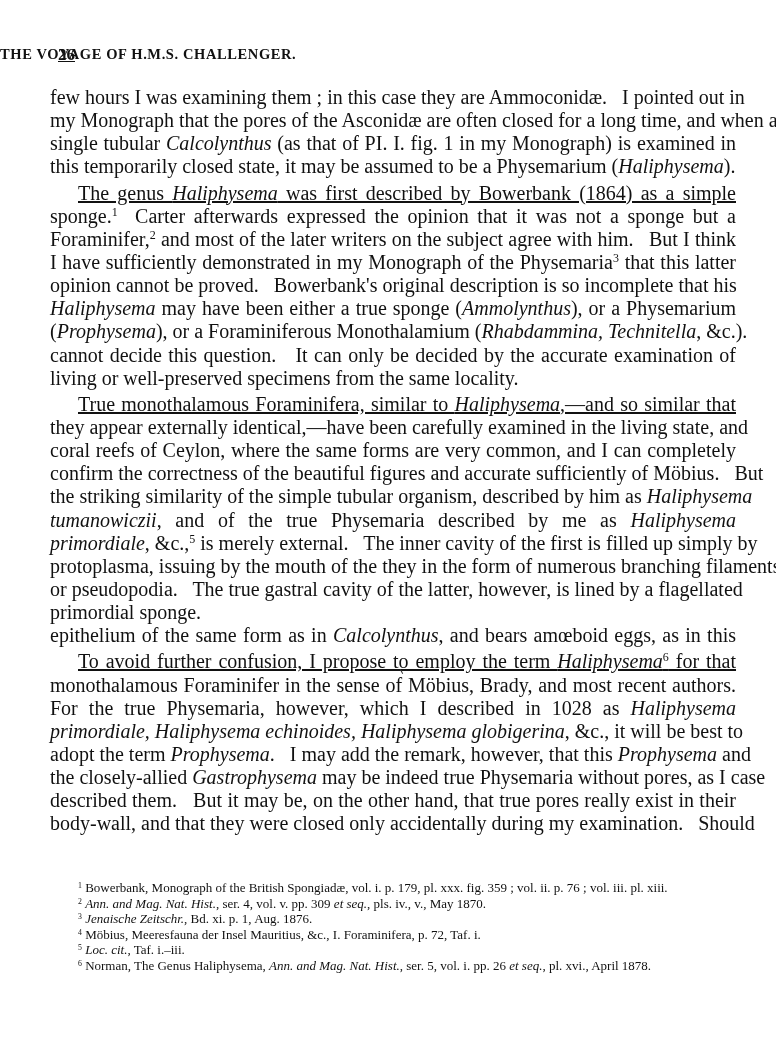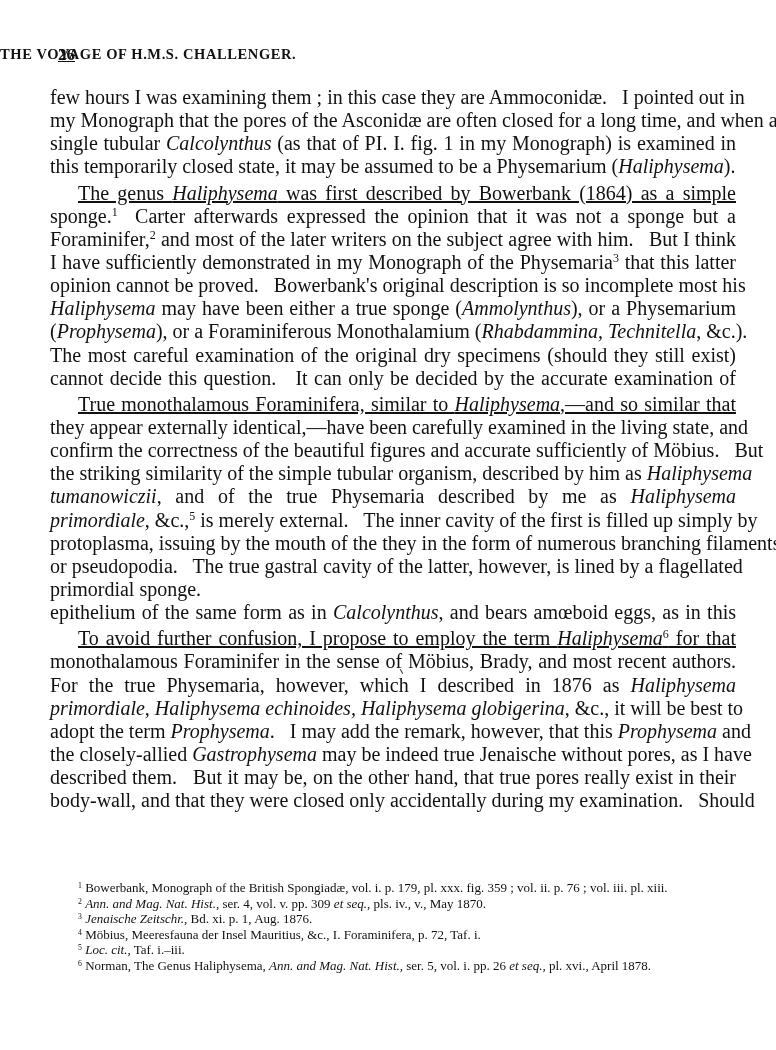--- a/index.html
+++ b/index.html
@@ -31,41 +31,42 @@
 
   <div class="body-text" id="body-text">
       <div class="line"><span>few hours I was examining them ; in this case they are Ammoconidæ.   I pointed out in</span></div>
       <div class="line"><span>my Monograph that the pores of the Asconidæ are often closed for a long time, and when a</span></div>
       <div class="line"><span>single tubular </span><i>Calcolynthus</i><span> (as that of PI. I. fig. 1 in my Monograph) is examined in</span></div>
       <div class="line last"><span>this temporarily closed state, it may be assumed to be a Physemarium (</span><i>Haliphysema</i><span>).</span></div>
       <div class="line indent para-gap"><span>The genus </span><i>Haliphysema</i><span> was first described by Bowerbank (1864) as a simple</span></div>
       <div class="line"><span>sponge.</span><sup>1</sup><span>  Carter afterwards expressed the opinion that it was not a sponge but a</span></div>
       <div class="line"><span>Foraminifer,</span><sup>2</sup><span> and most of the later writers on the subject agree with him.   But I think</span></div>
       <div class="line"><span>I have sufficiently demonstrated in my Monograph of the Physemaria</span><sup>3</sup><span> that this latter</span></div>
-      <div class="line"><span>opinion cannot be proved.   Bowerbank's original description is so incomplete most his</span></div>
+      <div class="line"><span>opinion cannot be proved.   Bowerbank's original description is so incomplete that his</span></div>
       <div class="line"><i>Haliphysema</i><span> may have been either a true sponge (</span><i>Ammolynthus</i><span>), or a Physemarium</span></div>
       <div class="line"><span>(</span><i>Prophysema</i><span>), or a Foraminiferous Monothalamium (</span><i>Rhabdammina, Technitella</i><span>, &amp;c.).</span></div>
-      <div class="line"><span>The most careful examination of the original dry specimens (should they still exist)</span></div>
       <div class="line"><span>cannot decide this question.   It can only be decided by the accurate examination of</span></div>
+      <div class="line last"><span>living or well-preserved specimens from the same locality.</span></div>
       <div class="line indent para-gap"><span>True monothalamous Foraminifera, similar to </span><i>Haliphysema</i><span>,—and so similar that</span></div>
       <div class="line"><span>they appear externally identical,—have been carefully examined in the living state, and</span></div>
+      <div class="line"><span>coral reefs of Ceylon, where the same forms are very common, and I can completely</span></div>
       <div class="line"><span>confirm the correctness of the beautiful figures and accurate sufficiently of Möbius.   But</span></div>
       <div class="line"><span>the striking similarity of the simple tubular organism, described by him as </span><i>Haliphysema</i></div>
       <div class="line"><i>tumanowiczii</i><span>, and of the true Physemaria described by me as </span><i>Haliphysema</i></div>
       <div class="line"><i>primordiale</i><span>, &amp;c.,</span><sup>5</sup><span> is merely external.   The inner cavity of the first is filled up simply by</span></div>
       <div class="line"><span>protoplasma, issuing by the mouth of the they in the form of numerous branching filaments</span></div>
       <div class="line"><span>or pseudopodia.   The true gastral cavity of the latter, however, is lined by a flagellated</span></div>
       <div class="line last"><span>primordial sponge.</span></div>
       <div class="line"><span>epithelium of the same form as in </span><i>Calcolynthus</i><span>, and bears amœboid eggs, as in this</span></div>
       <div class="line indent para-gap"><span>To avoid further confusion, I propose to employ the term </span><i>Haliphysema</i><sup>6</sup><span> for that</span></div>
       <div class="line"><span>monothalamous Foraminifer in the sense of Möbius, Brady, and most recent authors.</span></div>
-      <div class="line"><span>For the true Physemaria, however, which I described in 1876 as </span><i>Haliphysema</i></div>
+      <div class="line"><span>For the true Physemaria, however, which I described in 1028 as </span><i>Haliphysema</i></div>
       <div class="line"><i>primordiale, Haliphysema echinoides, Haliphysema globigerina</i><span>, &amp;c., it will be best to</span></div>
       <div class="line"><span>adopt the term </span><i>Prophysema</i><span>.   I may add the remark, however, that this </span><i>Prophysema</i><span> and</span></div>
-      <div class="line"><span>the closely-allied </span><i>Gastrophysema</i><span> may be indeed true Jenaische without pores, as I have</span></div>
+      <div class="line"><span>the closely-allied </span><i>Gastrophysema</i><span> may be indeed true Physemaria without pores, as I case</span></div>
       <div class="line"><span>described them.   But it may be, on the other hand, that true pores really exist in their</span></div>
       <div class="line"><span>body-wall, and that they were closed only accidentally during my examination.   Should</span></div>
     </div>
   <div class="stray-mark"></div>
 
   <div class="footnotes" id="footnotes">
       <div class="fn"><sup>1</sup> <span>Bowerbank, Monograph of the British Spongiadæ, vol. i. p. 179, pl. xxx. fig. 359 ; vol. ii. p. 76 ; vol. iii. pl. xiii.</span></div>
       <div class="fn"><sup>2</sup> <i>Ann. and Mag. Nat. Hist.</i><span>, ser. 4, vol. v. pp. 309 </span><i>et seq.</i><span>, pls. iv., v., May 1870.</span></div>
       <div class="fn"><sup>3</sup> <i>Jenaische Zeitschr.</i><span>, Bd. xi. p. 1, Aug. 1876.</span></div>
       <div class="fn"><sup>4</sup> <span>Möbius, Meeresfauna der Insel Mauritius, &amp;c., I. Foraminifera, p. 72, Taf. i.</span></div>

